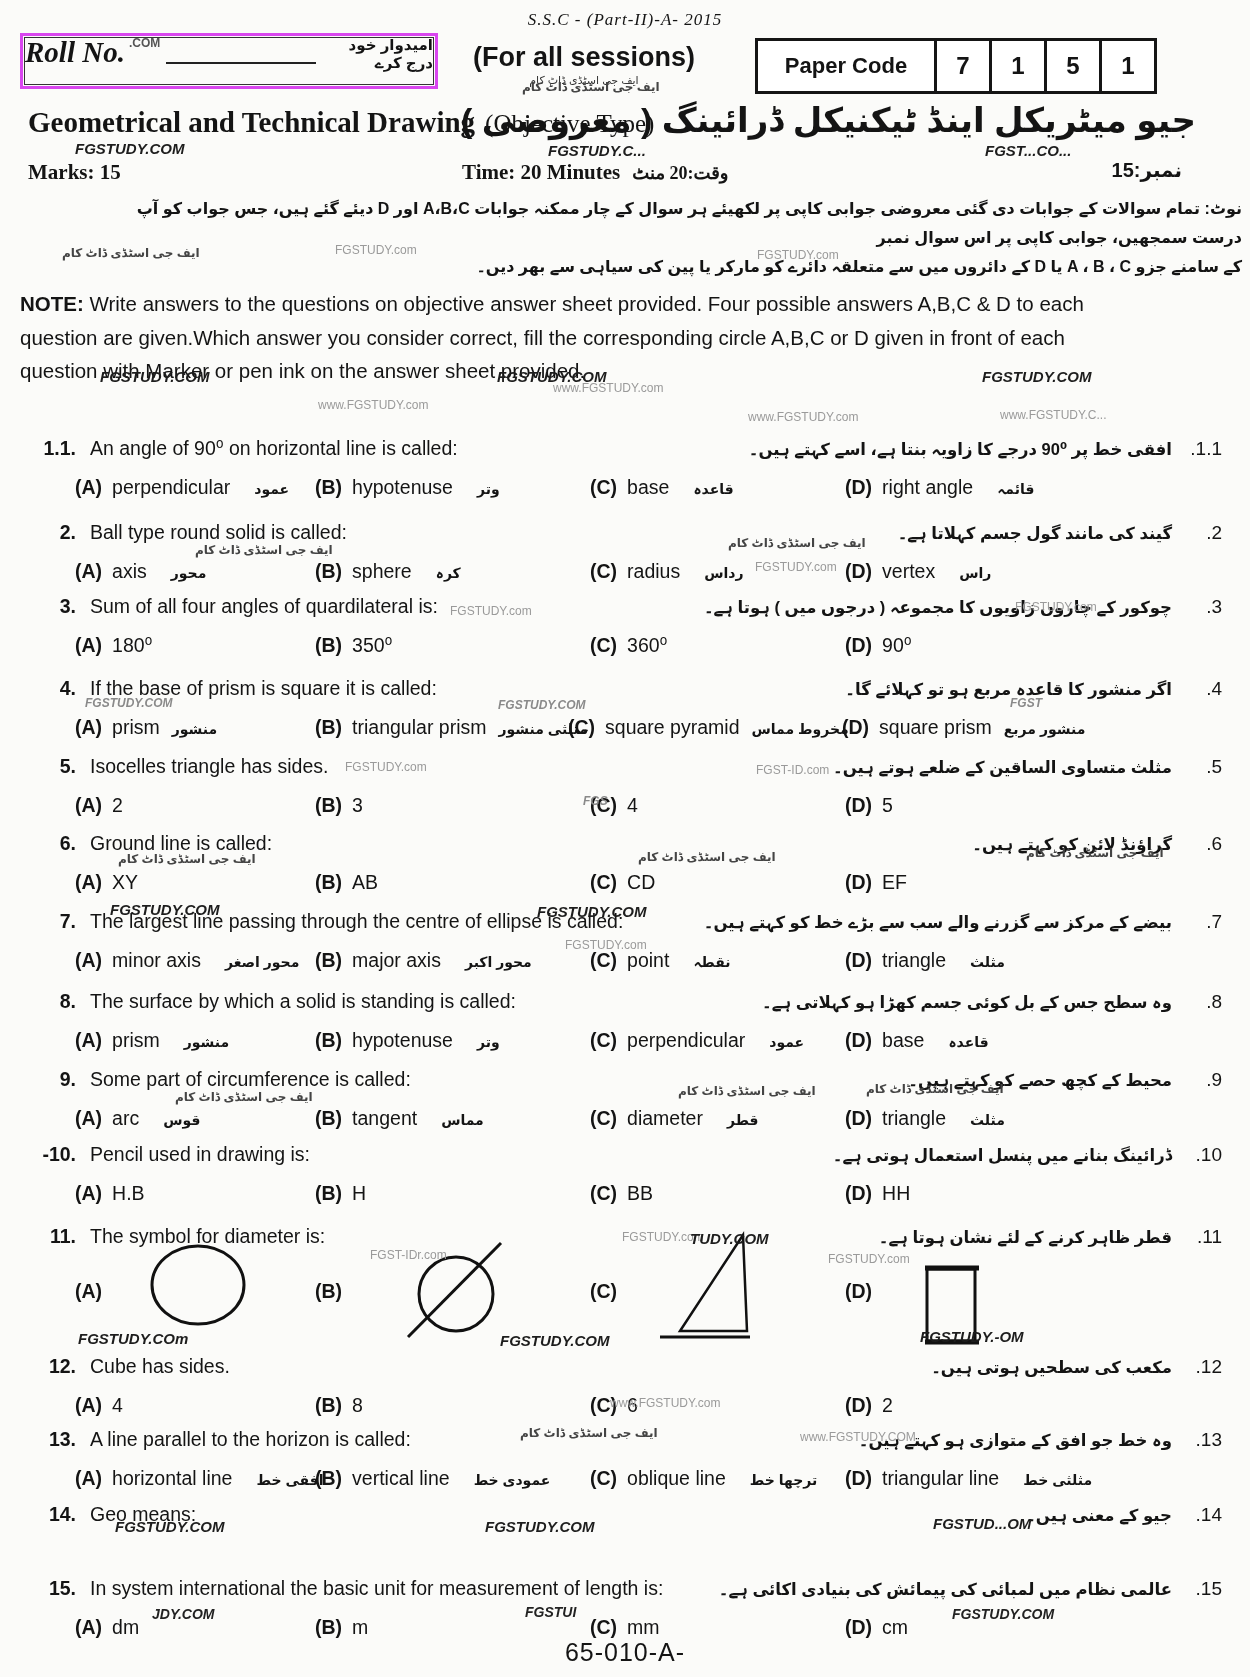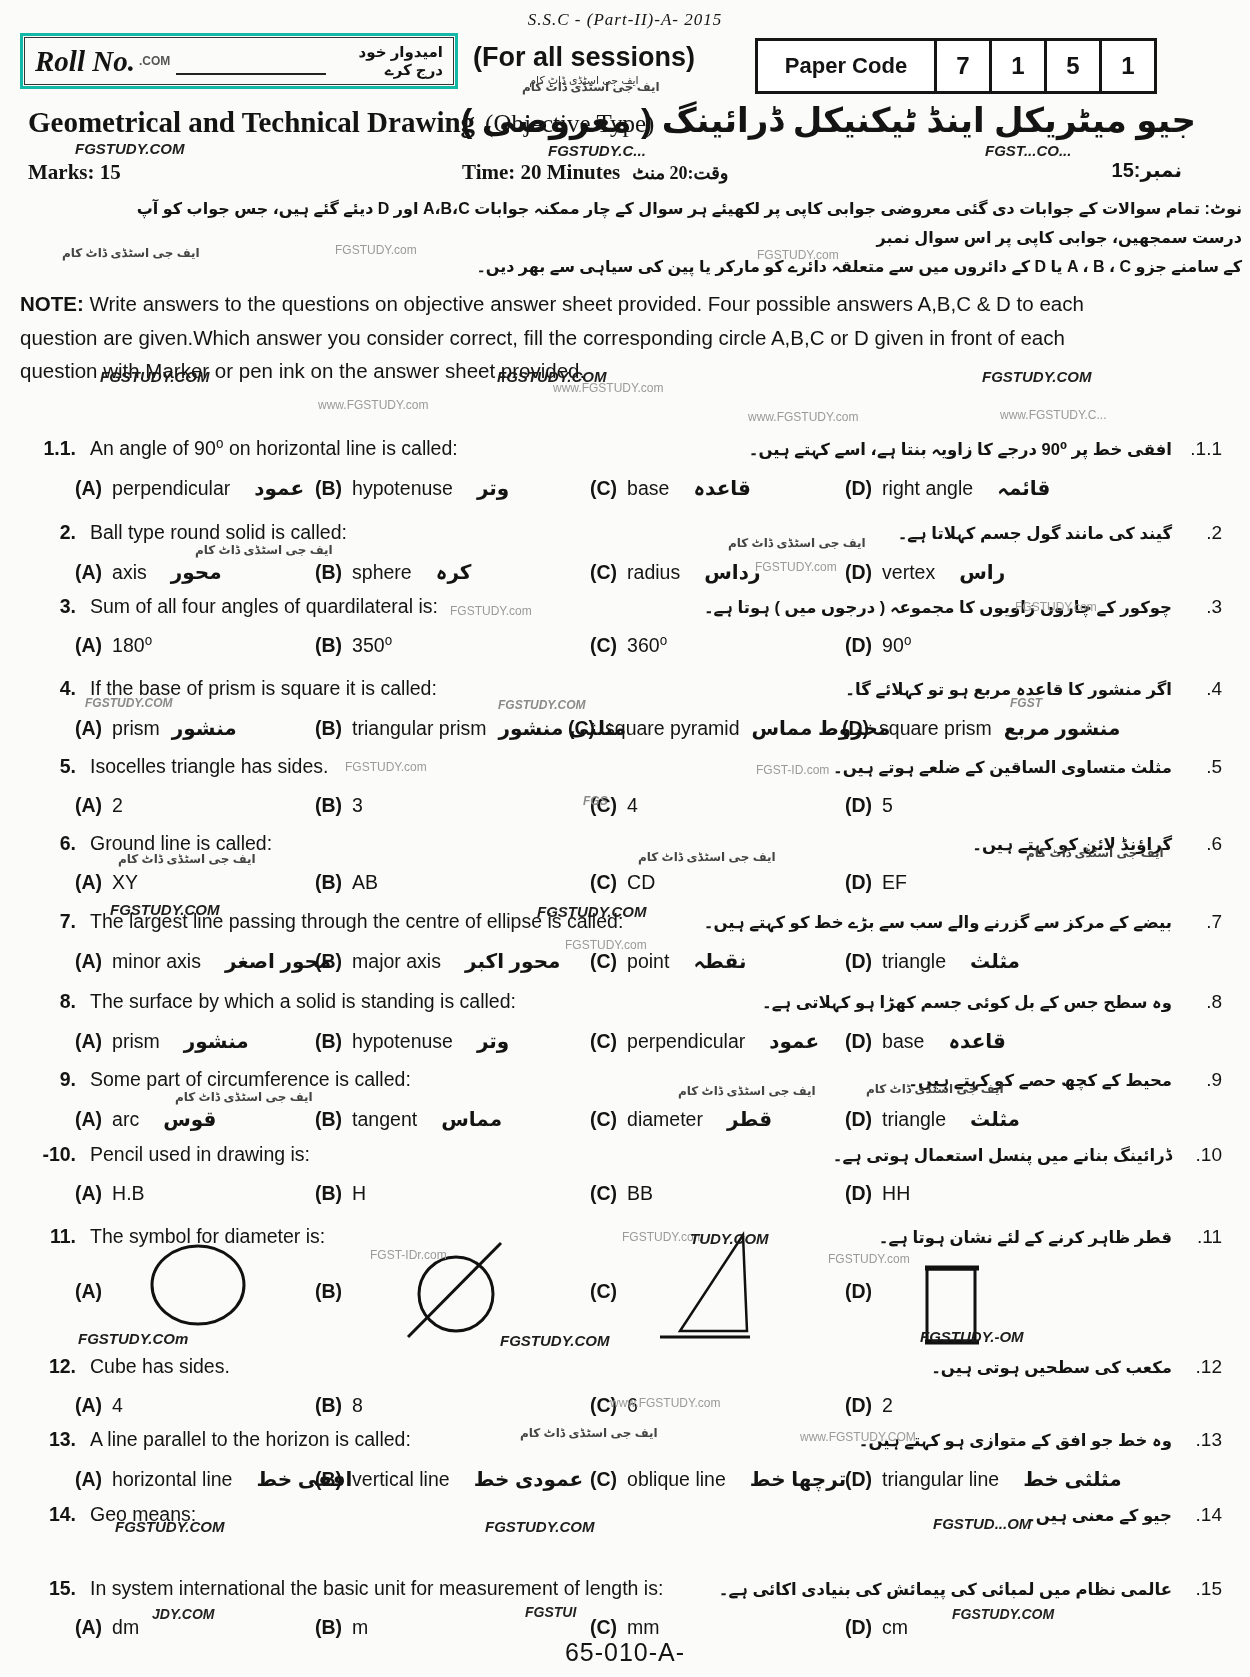--- a/index.html
+++ b/index.html
@@ -2,22 +2,22 @@
 <html><head>
 <meta charset="utf-8">
 <style>
   html,body{margin:0;padding:0;background:#e8e8e8;}
   .page{position:relative;width:1250px;height:1677px;margin:0 auto;background:#fbfbf9;
         color:#141414;font-family:"Liberation Sans","DejaVu Sans",sans-serif;overflow:hidden;}
 
   
   .ssc{position:absolute;left:0;top:10px;width:100%;text-align:center;
        font-family:"Liberation Serif","DejaVu Serif",serif;font-style:italic;font-size:17px;letter-spacing:1px;}
-  .rollbox{position:absolute;left:20px;top:33px;width:408px;height:50px;border:3px solid #14b8a6;
-           display:flex;align-items:center;padding:0 12px;box-shadow:0 0 0 1px #fbfbf9 inset,0 0 0 2px #333 inset;}
+  .rollbox{position:absolute;left:20px;top:33px;width:408px;height:50px;border:3px solid #d946ef;
+           display:flex;align-items:flex-start;padding:0 2px;box-shadow:0 0 0 1px #fbfbf9 inset,0 0 0 2px #333 inset;}
   .rolllabel{font-family:"Liberation Serif",serif;font-style:italic;font-weight:bold;font-size:29px;flex:none;}
   .rollwm{font-size:12px;font-weight:bold;color:#555;margin-left:4px;flex:none;}
   .rollline{width:150px;border-bottom:2px solid #222;height:26px;margin:0 6px;flex:none;}
   .rollur{margin-left:auto;direction:rtl;font-size:15px;font-weight:bold;}
   .sessions{position:absolute;left:456px;top:42px;width:256px;text-align:center;}
   .sess-en{font-weight:bold;font-size:27px;}
   .sess-ur{font-size:11px;color:#333;direction:rtl;margin-top:1px;}
   .pcbox{position:absolute;left:755px;top:38px;height:50px;display:flex;border:3px solid #151515;background:#fff;}
   .pclabel{width:176px;display:flex;align-items:center;justify-content:center;font-weight:bold;font-size:22px;border-right:3px solid #151515;}
   .pccell{width:52px;display:flex;align-items:center;justify-content:center;font-weight:bold;font-size:24px;border-right:3px solid #151515;}
@@ -45,21 +45,21 @@
   .q:nth-child(10){height:82px}.q:nth-child(11){height:130px}.q:nth-child(12){height:73px}
   .q:nth-child(13){height:75px}.q:nth-child(14){height:74px}.q:nth-child(15){height:75px}
   .q-line{display:flex;align-items:baseline;}
   .q-no-left{flex:none;width:46px;text-align:right;font-weight:bold;font-size:19.5px;}
   .q-en{margin-left:14px;font-size:19.5px;white-space:nowrap;}
   .q-ur{margin-left:auto;direction:rtl;font-size:16.5px;font-weight:bold;white-space:nowrap;}
   .q-no-right{flex:none;width:46px;text-align:right;font-size:19px;margin-left:4px;}
   .opts{position:absolute;left:0;right:0;top:39px;height:30px;}
   .opt{position:absolute;font-size:19.5px;white-space:nowrap;}
   .opt b{margin-right:10px;}
-  .opt .opt-ur{margin-left:24px;font-size:20px;font-weight:bold;}
+  .opt .opt-ur{margin-left:24px;font-size:14px;font-weight:bold;}
   .opt-a{left:45px}.opt-b{left:285px}.opt-c{left:560px}.opt-d{left:815px}
   .q:nth-child(4) .opt-c{left:538px}.q:nth-child(4) .opt-d{left:812px}
   .q:nth-child(4) .opt .opt-ur{margin-left:12px;}
 
   
   .shapes{position:absolute;left:0;right:0;top:0;height:130px;}
   .slabel{position:absolute;top:55px;font-weight:bold;font-size:19.5px;}
   .slabel-a{left:45px}.slabel-b{left:285px}.slabel-c{left:560px}.slabel-d{left:815px}
   .shape{position:absolute;}
   .shape-a{left:118px;top:18px}.shape-b{left:366px;top:12px}

